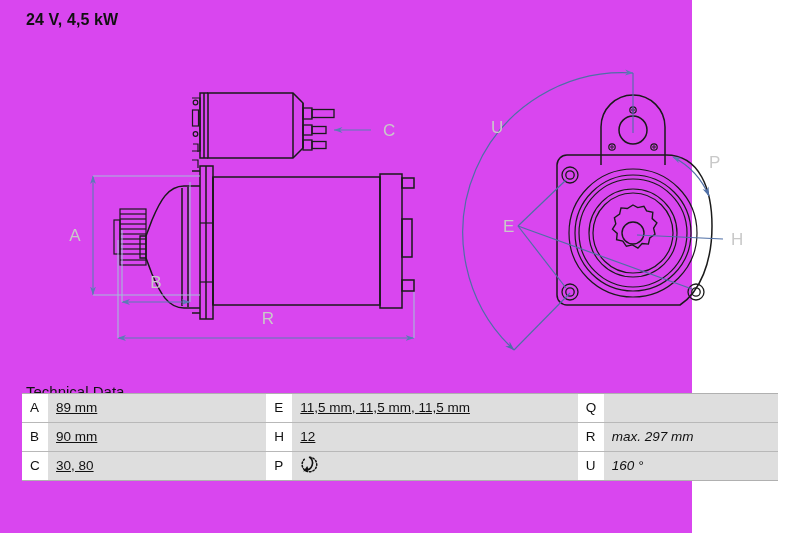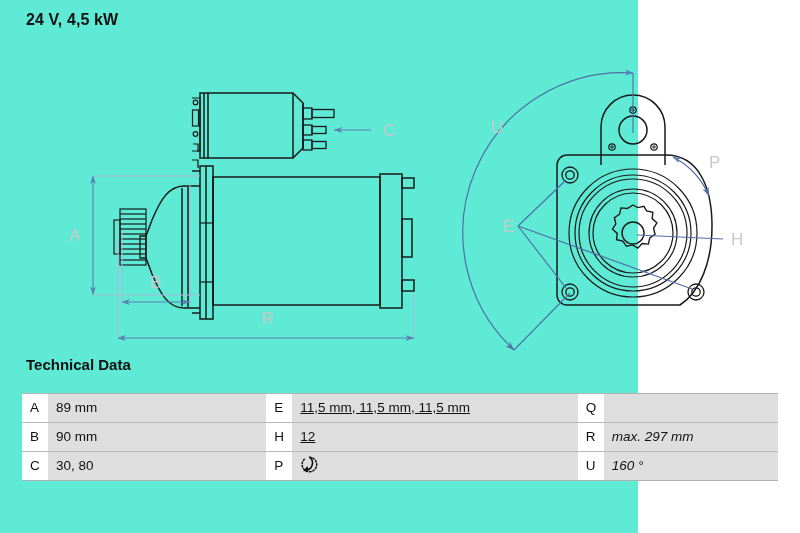--- a/index.html
+++ b/index.html
@@ -6,22 +6,22 @@
   html, body {
     margin: 0; padding: 0;
     width: 800px; height: 533px;
     background: #ffffff;
     font-family: "Liberation Sans", sans-serif;
     color: #1a1a1a;
     overflow: hidden;
   }
   #page {
     position: relative;
-    width: 638px; height: 533px;
-    background: #5eead4;
+    width: 692px; height: 533px;
+    background: #d946ef;
   }
 
   
   #title {
     position: absolute;
     left: 26px; top: 11px;
     font-size: 16px;
     font-weight: bold;
     letter-spacing: .1px;
     color: #111111;
@@ -31,23 +31,23 @@
   #drawing {
     position: absolute;
     left: 0; top: 30px;
     width: 800px; height: 335px;
   }
   #drawing svg { display: block; }
 
   
   #td-heading {
     position: absolute;
-    left: 26px; top: 356px;
+    left: 26px; top: 383px;
     font-size: 15px;
-    font-weight: bold;
+    font-weight: normal;
     color: #111111;
   }
 
   
   #tech-table {
     position: absolute;
     left: 22px; top: 393px;
     width: 756px;
     border-collapse: collapse;
     font-size: 13.5px;
@@ -66,21 +66,21 @@
 
   td.key {
     background: #ffffff;
     width: 26px;
     text-align: left;
     padding-left: 7px;
   }
   td.val {
     background: #dedede;
   }
-  td.v1 { width: 218px; }
+  td.v1 { width: 218px; text-decoration: underline; }
   td.v2 { width: 285px; text-decoration: underline; }
   td.v3 { width: 174px; font-style: italic; }
 
   .rot-icon { display: inline-block; vertical-align: -3px; }
 </style>
 </head>
 <body>
 
 <div id="page">
 

